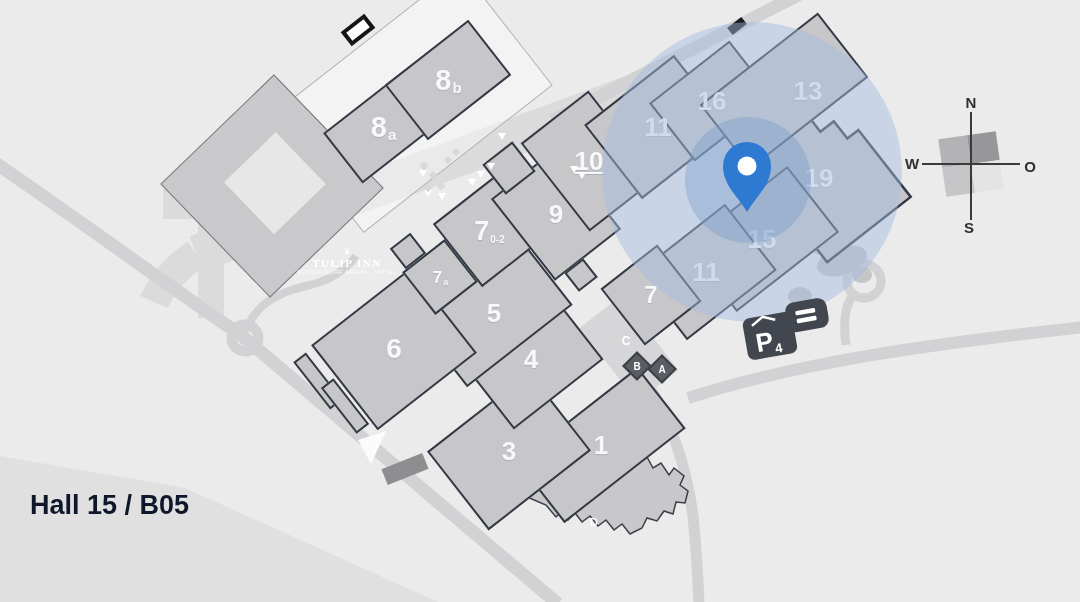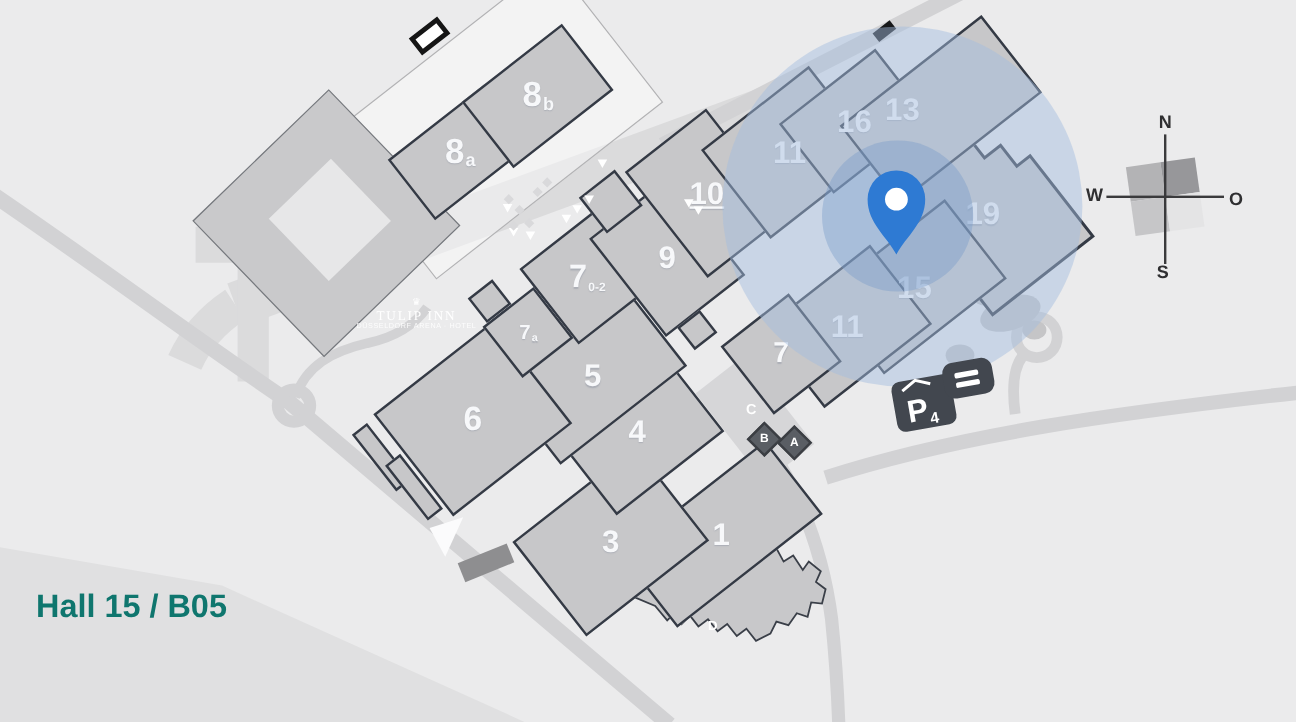--- a/index.html
+++ b/index.html
@@ -24,32 +24,32 @@
   .glow-inner{left:685px;top:117px;width:126px;height:126px;background:rgba(116,152,199,.38);}
   
   .compass-square{position:absolute;left:971px;top:164px;width:58px;height:58px;
       transform:translate(-50%,-50%) rotate(-8deg);display:grid;grid-template:1fr 1fr/1fr 1fr;}
   .compass-line{position:absolute;background:#3a3a3c;}
   .compass-letter{position:absolute;transform:translate(-50%,-50%);font-size:15px;font-weight:bold;color:#2f2f31;}
   
   .hotel{position:absolute;left:347px;top:262px;transform:translate(-50%,-50%);text-align:center;
          color:#fff;z-index:5;line-height:1.1;}
   .hotel .logo{font-size:8px;display:block;}
-  .hotel .name{font-size:11px;font-weight:normal;letter-spacing:1.5px;display:block;font-family:"Liberation Serif",serif;}
+  .hotel .name{font-size:11px;font-weight:bold;letter-spacing:1.5px;display:block;font-family:"Liberation Serif",serif;}
   .hotel .tag{font-size:6px;letter-spacing:.5px;display:block;color:rgba(255,255,255,.9);}
   
   .gate{position:absolute;width:17px;height:17px;background:#5a5e64;border:2px solid #3b3e43;
         transform:translate(-50%,-50%) rotate(45deg);z-index:5;}
   .gate span{display:block;transform:rotate(-45deg);color:#fff;font-size:10px;font-weight:bold;
         text-align:center;line-height:17px;}
   .gate-label{position:absolute;transform:translate(-50%,-50%);color:#fff;font-weight:bold;font-size:12px;z-index:5;}
   
   .title-block{position:absolute;left:30px;top:488px;z-index:10;}
   .title-label{font-size:23px;letter-spacing:1px;color:#99999b;}
-  .title-value{font-size:27px;font-weight:bold;color:#0f766e;margin-top:2px;}
+  .title-value{font-size:27px;font-weight:bold;color:#0f172a;margin-top:2px;}
   .pier-stripe{position:absolute;left:2px;width:14px;height:5px;background:rgba(240,244,250,.85);}
 </style>
 </head>
 <body>
 
 <div class="stage">
 
   <svg class="abs" width="1080" height="602" viewBox="0 0 1080 602" style="left:0;top:0;">
     <polygon points="0,456 185,488 438,602 0,602" fill="#e0e0e1"></polygon>
     <path d="M 664,82 L 196,254" stroke="#dbdbdc" stroke-width="38" fill="none"></path>
@@ -119,21 +119,21 @@
       <div class="hall-label" style="left: 448px; top: 80px; font-size: 29px;"><span>8</span><span class="sub" style="font-size: 15px; position: relative; top: 3px; left: 1px;">b</span></div>
       <div class="hall" style="left: 556px; top: 214px; width: 84px; height: 104px;"></div>
       <div class="hall-label" style="left: 556px; top: 214px; font-size: 26px;"><span>9</span></div>
       <div class="hall" style="left: 589px; top: 161px; width: 86px; height: 112px;"></div>
       <div class="hall-label" style="left: 589px; top: 161px; font-size: 26px; text-decoration: underline;"><span>10</span></div>
       <div class="hall" style="left: 658px; top: 127px; width: 114px; height: 94px;"></div>
       <div class="hall-label" style="left: 658px; top: 127px; font-size: 26px;"><span>11</span></div>
       <div class="hall" style="left: 712px; top: 101px; width: 102px; height: 74px;"></div>
       <div class="hall-label" style="left: 712px; top: 101px; font-size: 26px;"><span>16</span></div>
       <div class="hall" style="left: 784px; top: 91px; width: 150px; height: 82px;"></div>
-      <div class="hall-label" style="left: 752px; top: 91px; font-size: 26px;"><span>13</span></div>
+      <div class="hall-label" style="left: 808px; top: 91px; font-size: 26px;"><span>13</span></div>
       <div class="hall-label" style="left: 819px; top: 178px; font-size: 26px;"><span>19</span></div>
       <div class="hall" style="left: 762px; top: 239px; width: 130px; height: 84px;"></div>
       <div class="hall-label" style="left: 762px; top: 239px; font-size: 26px;"><span>15</span></div>
       <div class="hall" style="left: 706px; top: 272px; width: 114px; height: 84px;"></div>
       <div class="hall-label" style="left: 706px; top: 272px; font-size: 26px;"><span>11</span></div>
       <div class="hall" style="left: 651px; top: 295px; width: 72px; height: 72px;"></div>
       <div class="hall-label" style="left: 651px; top: 295px; font-size: 24px;"><span>7</span></div>
       <div class="hall" style="left: 509px; top: 168px; width: 38px; height: 38px;"></div>
       <div class="hall" style="left: 408px; top: 251px; width: 26px; height: 26px;"></div>
       <div class="hall" style="left: 581px; top: 275px; width: 24px; height: 24px;"></div>

